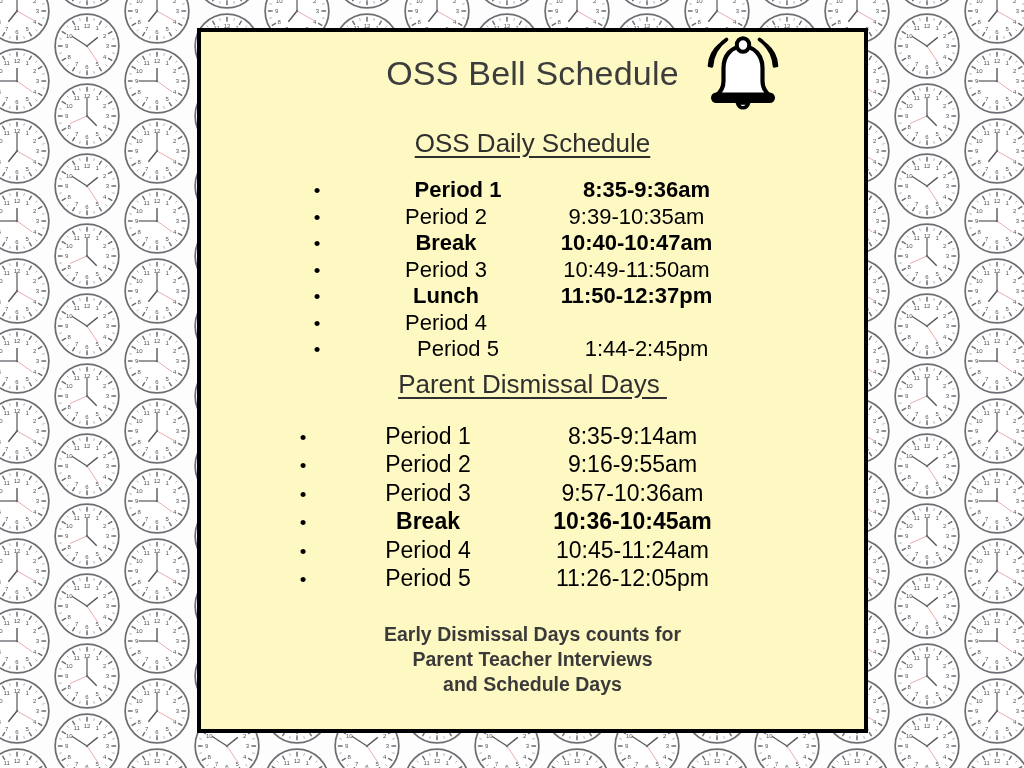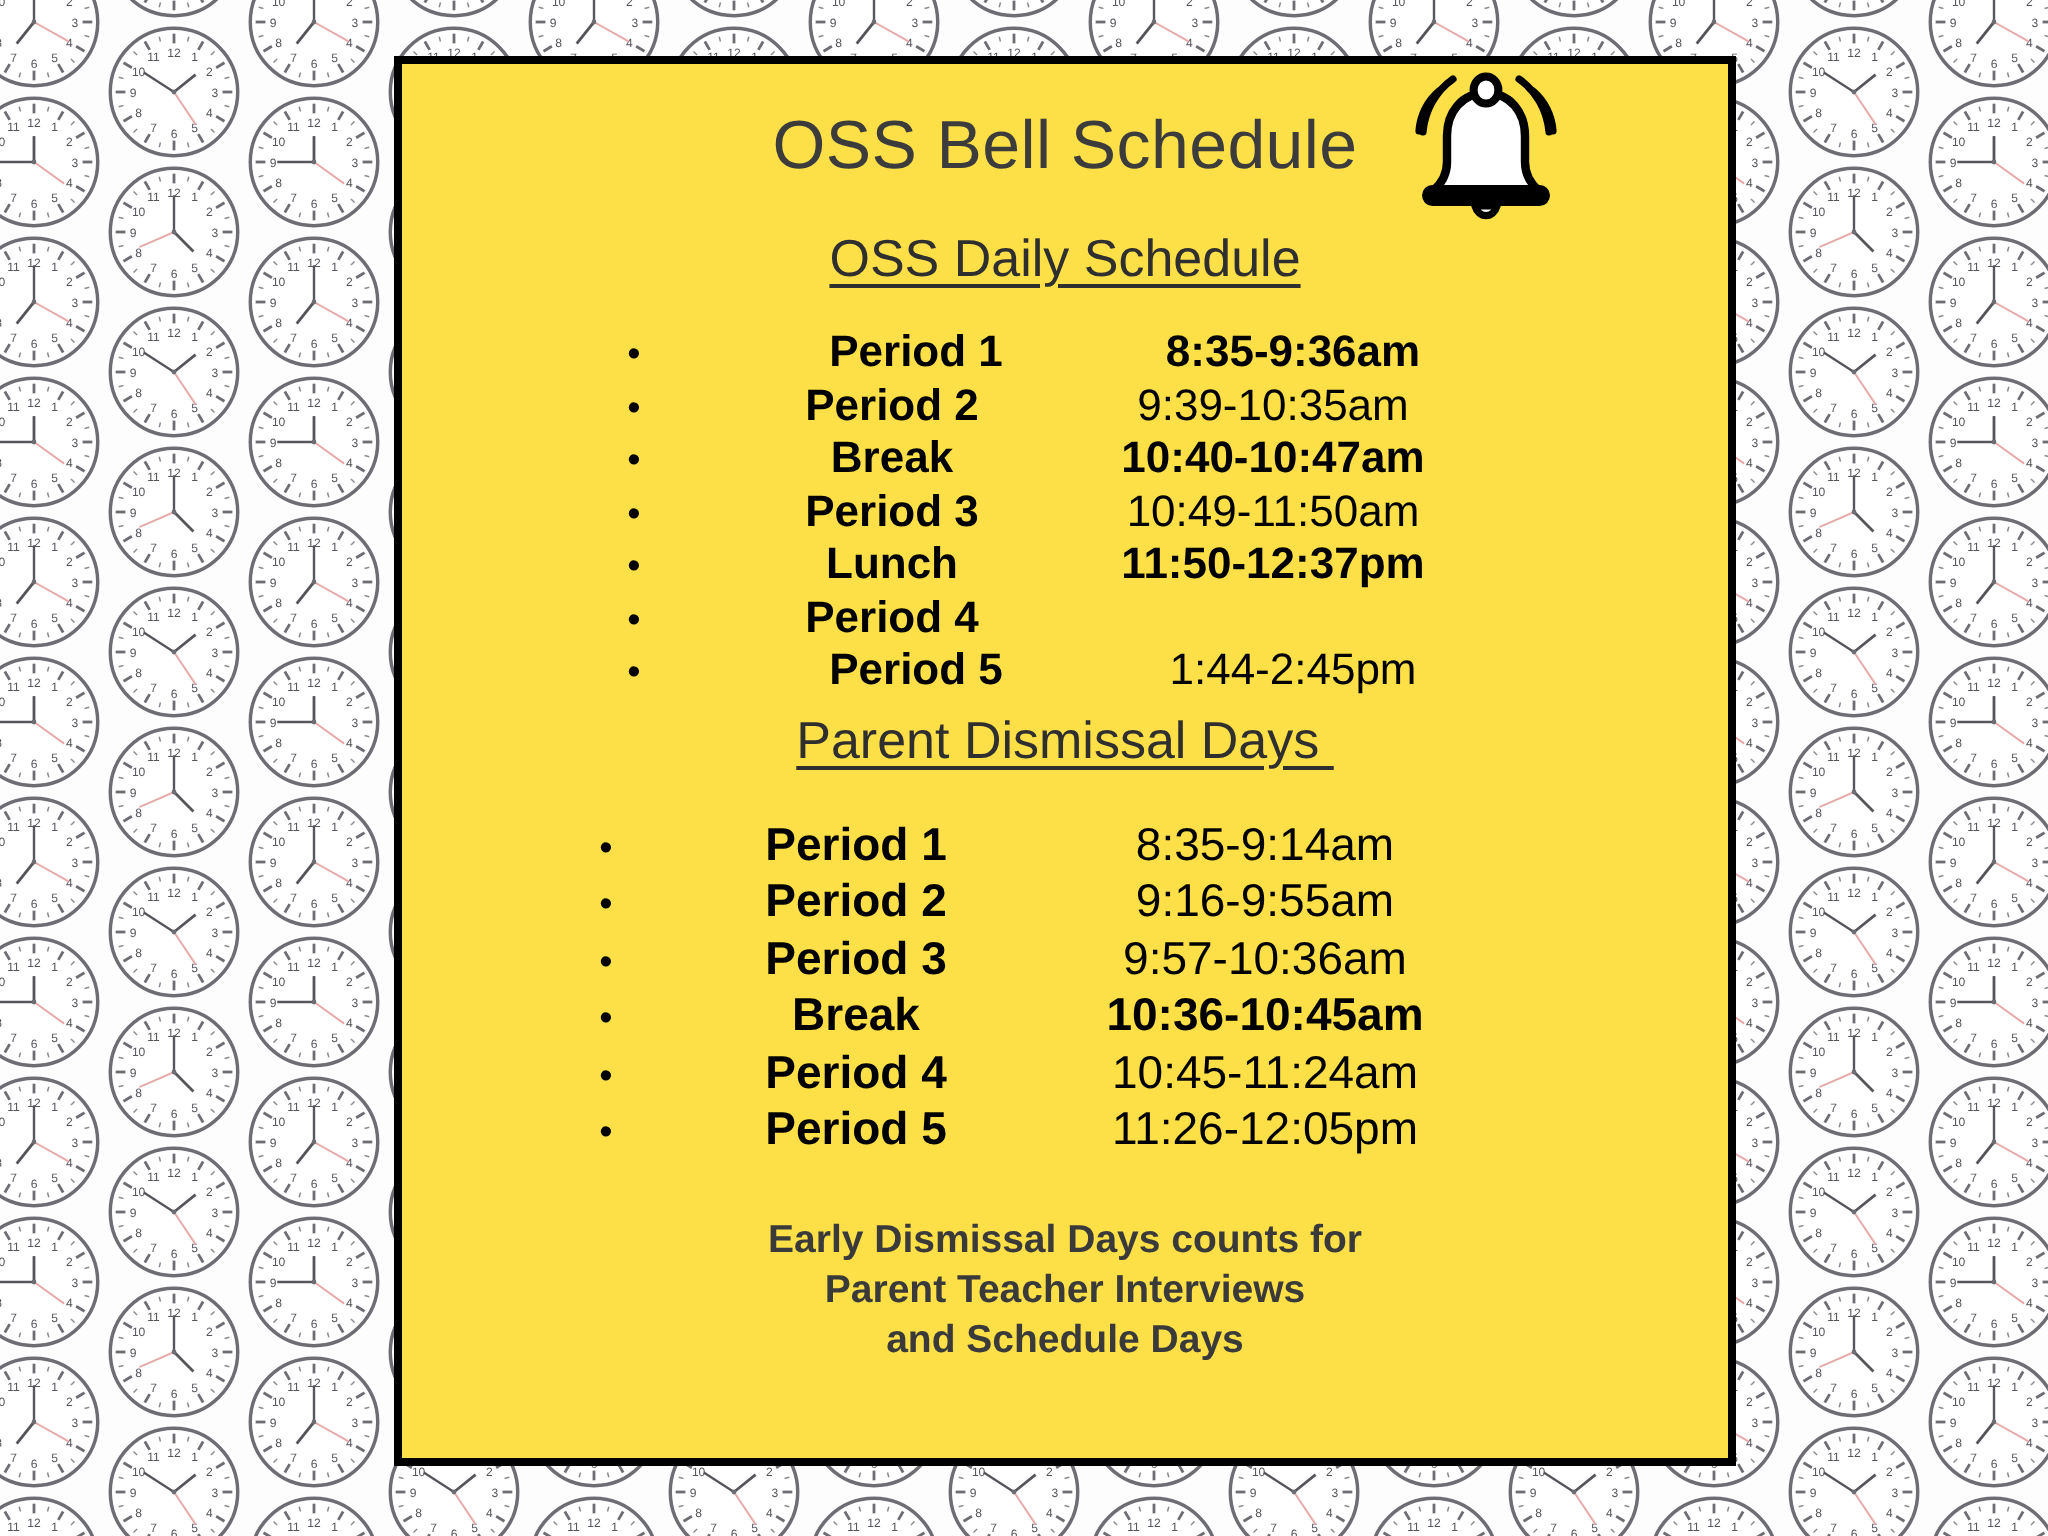--- a/index.html
+++ b/index.html
@@ -27,21 +27,21 @@
   }
   #wallpaper svg { display: block; }
 
   
   #card {
     position: absolute;
     left: 197px;
     top: 28px;
     width: 671px;
     height: 705px;
-    background: #fde047;
+    background: #fef9c3;
     border: 4px solid #000000;
     box-sizing: border-box;
     z-index: 2;
   }
 
   
   .header-row {
     position: relative;
     height: 82px;
     display: flex;
@@ -67,21 +67,21 @@
   
   .section-heading {
     text-align: center;
     font-size: 26px;
     font-weight: 400;
     color: #2f2f2f;
     text-decoration: underline;
     text-underline-offset: 4px;
     white-space: pre;
   }
-  #heading-daily { }
+  #heading-daily { margin-top: 14px; }
   #heading-early { margin-top: 6px; }
 
   
   .schedule-list {
     list-style: none;
     margin: 0;
     padding: 0;
   }
   .schedule-row {
     display: flex;
@@ -92,21 +92,20 @@
     width: 16px;
     text-align: center;
     font-size: 19px;
     line-height: 1;
     color: #000;
     flex: 0 0 auto;
   }
   .row-label {
     text-align: center;
     flex: 0 0 auto;
-    font-weight: bold;
   }
   .row-time {
     text-align: center;
     flex: 0 0 auto;
   }
   .schedule-row.emphasis .row-label,
   .schedule-row.emphasis .row-time {
     font-weight: bold;
   }
 

